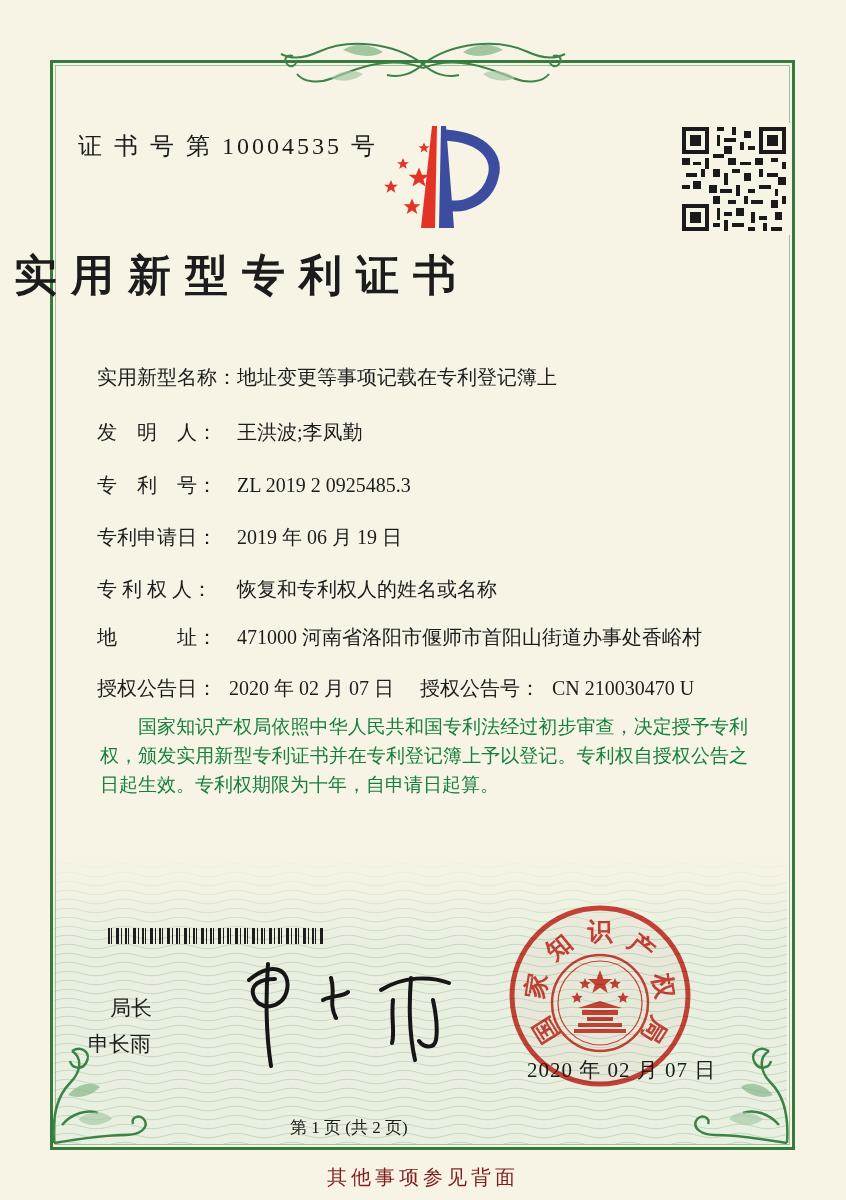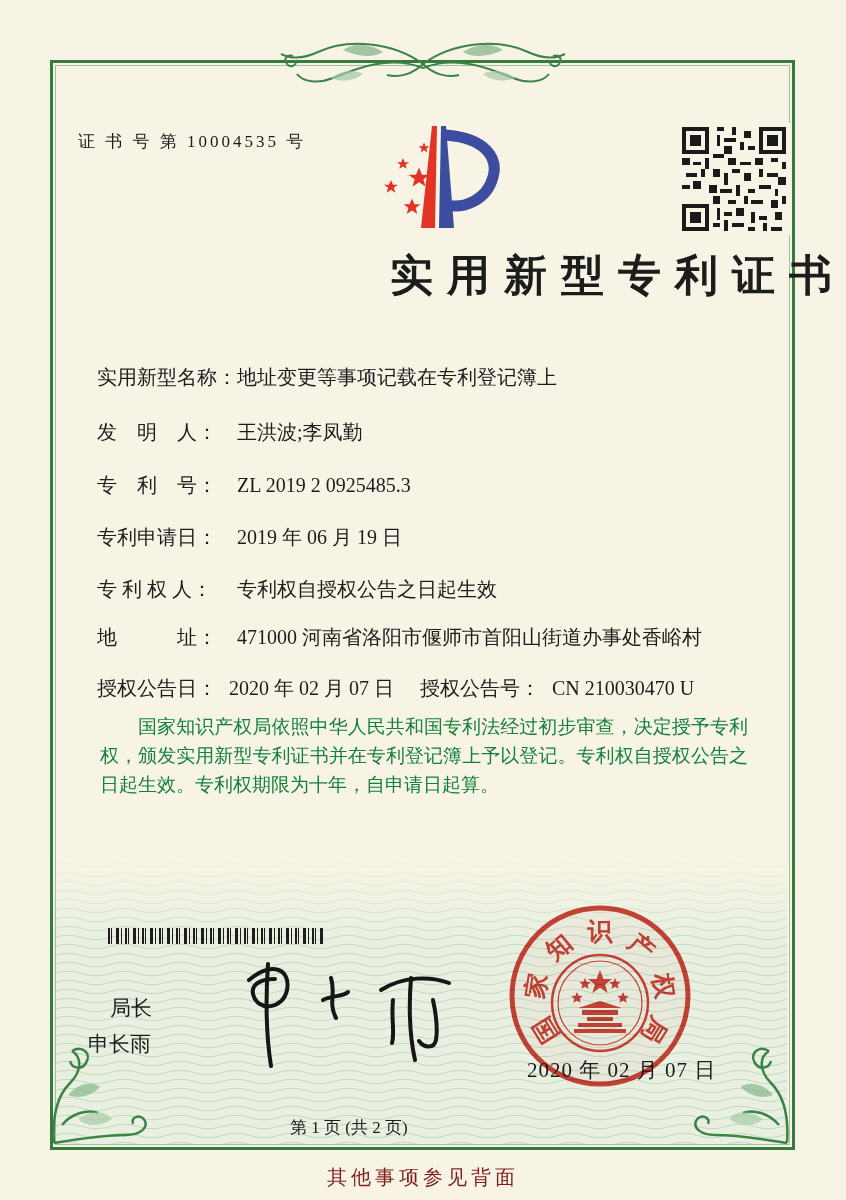--- a/index.html
+++ b/index.html
@@ -11,24 +11,24 @@
   
   .frame { position:absolute; left:50px; top:60px; width:739px; height:1084px;
            border:3px solid #367a3e; z-index:2; }
   .frame-inner { position:absolute; left:2px; top:2px; right:2px; bottom:2px;
                  border:1px solid #9cc29c; }
   
   .guilloche { position:absolute; left:54px; top:852px; width:733px; height:292px; z-index:1; }
   .guilloche-fade { position:absolute; left:54px; top:852px; width:733px; height:90px; z-index:1;
     background:linear-gradient(#f8f4e5 0%, rgba(248,244,229,0) 100%); }
   
-  .cert-no { position:absolute; left:78px; top:130px; font-size:17px; letter-spacing:3px; z-index:3; }
+  .cert-no { position:absolute; left:78px; top:130px; font-size:24px; letter-spacing:3px; z-index:3; }
   .logo { position:absolute; left:348px; top:110px; z-index:3; }
   .qr { position:absolute; left:678px; top:123px; z-index:3; }
-  .title { position:absolute; left:0; top:247px; width:846px; text-align:right;
+  .title { position:absolute; left:0; top:247px; width:846px; text-align:left;
            font-size:43px; font-weight:bold; letter-spacing:14px; text-indent:14px; z-index:3; }
   
   .row { position:absolute; left:97px; font-size:20px; z-index:3; white-space:nowrap; }
   .row .lbl { display:inline-block; min-width:140px; }
   .grant-pair { position:absolute; font-size:20px; z-index:3; white-space:nowrap; }
   .grant-pair .gv { margin-left:12px; }
   
   .body-text { position:absolute; left:100px; top:712px; width:648px; z-index:3;
     font-size:19px; line-height:29px; text-align:justify; color:#15803d; }
   .body-text p { margin:0; text-indent:2em; }
@@ -196,21 +196,21 @@
   <div class="row" style="top:419px">
     <span class="lbl">发　明　人：</span><span class="val">王洪波;李凤勤</span>
   </div>
   <div class="row" style="top:472px">
     <span class="lbl">专　利　号：</span><span class="val">ZL 2019 2 0925485.3</span>
   </div>
   <div class="row" style="top:524px">
     <span class="lbl">专利申请日：</span><span class="val">2019 年 06 月 19 日</span>
   </div>
   <div class="row" style="top:576px">
-    <span class="lbl">专 利 权 人：</span><span class="val">专利权自授权公告之日起生效</span>
+    <span class="lbl">专 利 权 人：</span><span class="val">恢复和专利权人的姓名或名称</span>
   </div>
   <div class="row" style="top:624px">
     <span class="lbl">地　　　址：</span><span class="val">471000 河南省洛阳市偃师市首阳山街道办事处香峪村</span>
   </div>
 
   <div class="grant-pair" style="left:97px; top:675px">
     <span>授权公告日：</span><span class="gv">2020 年 02 月 07 日</span>
   </div>
   <div class="grant-pair" style="left:420px; top:675px">
     <span>授权公告号：</span><span class="gv">CN 210030470 U</span>

